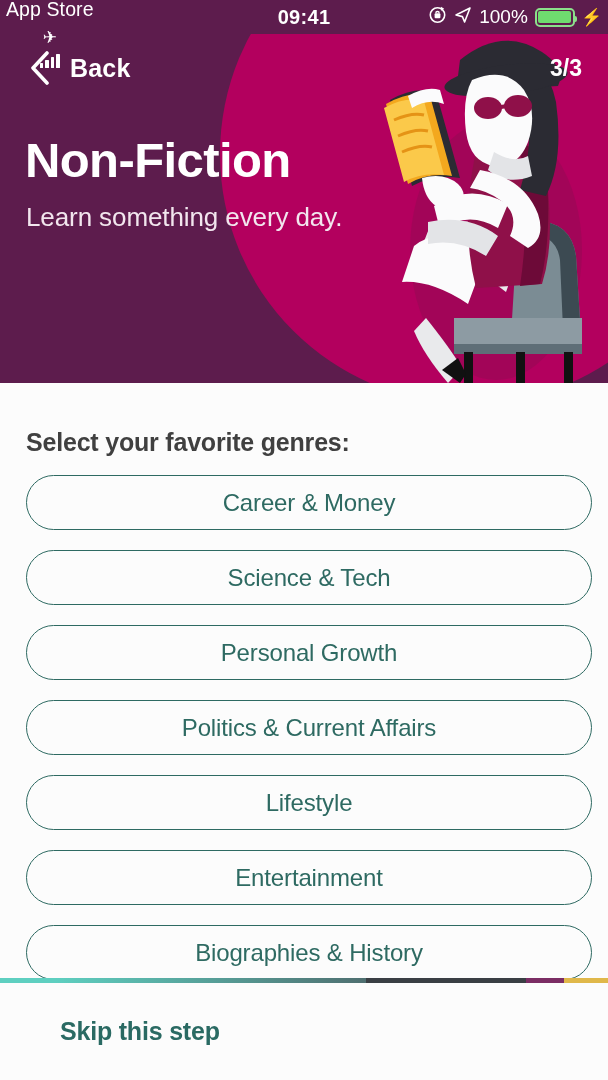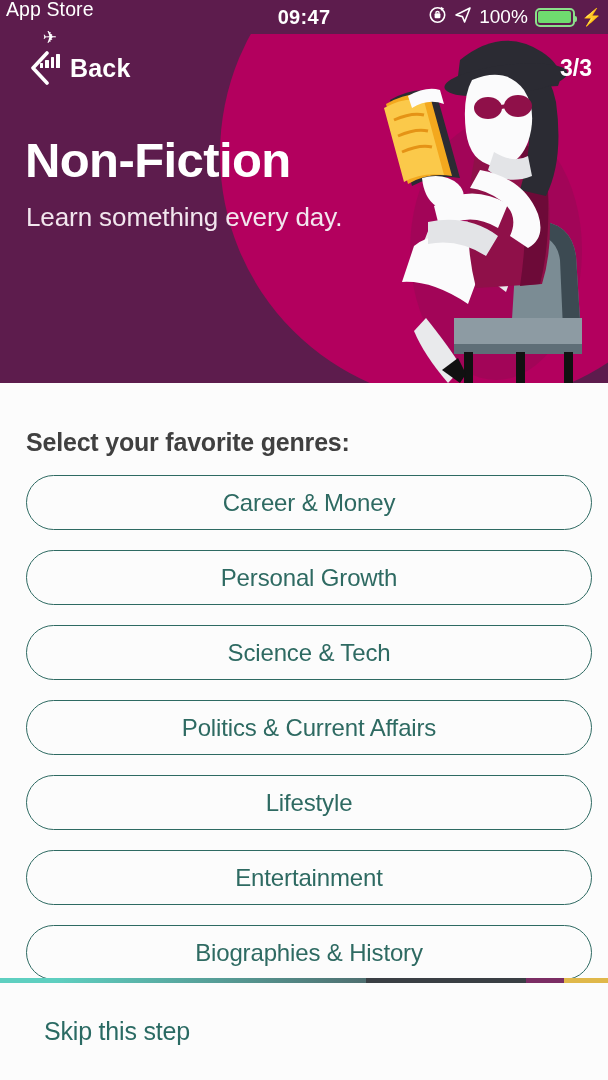--- a/index.html
+++ b/index.html
@@ -69,21 +69,21 @@
     position:absolute; top:42px; left:0; width:608px; height:52px;
     display:flex; align-items:center; z-index:4;
   }
   #back-button{
     display:flex; align-items:center; gap:20px;
     padding-left:30px; color:#ffffff; cursor:pointer;
   }
   #back-button svg{ display:block; }
   #back-label{ font-size:25px; font-weight:bold; letter-spacing:.2px; }
   #step-counter{
-    margin-left:auto; padding-right:16px;
+    margin-left:auto; padding-right:26px;
     color:#ffffff; font-size:23px; font-weight:bold;
   }
   #hero-title{
     position:absolute; top:132px; left:25px; z-index:4;
     color:#ffffff; font-size:49px; font-weight:bold; letter-spacing:-.6px;
   }
   #hero-subtitle{
     position:absolute; top:202px; left:26px; z-index:4;
     color:#f2e6ee; font-size:26px; letter-spacing:-.1px;
   }
@@ -116,22 +116,22 @@
     z-index:3; display:flex;
   }
   .div-seg{ height:100%; }
 
   #footer{
     position:absolute; top:983px; left:0; width:608px; height:97px;
     background:#fcfcfc; z-index:3;
     display:flex; align-items:center;
   }
   #skip-button{
-    padding-left:44px; color:#2a6a63;
-    font-size:25px; font-weight:normal; cursor:pointer; letter-spacing:-.2px;
+    padding-left:60px; color:#2a6a63;
+    font-size:25px; font-weight:bold; cursor:pointer; letter-spacing:-.2px;
   }
   #start-button{
     margin-left:auto; padding-right:35px; color:#2a6a63;
     font-size:25px; font-weight:bold; cursor:pointer; letter-spacing:-.2px;
   }
 </style>
 </head>
 <body>
 
 <div id="hero">
@@ -217,21 +217,21 @@
     <span class="sb-appstore">App Store</span>
     <span class="sb-plane">✈</span>
     <span class="sb-bars">
       <i></i>
         <i></i>
         <i></i>
         <i></i>
     </span>
   </div>
 
-  <div class="sb-time">09:47</div>
+  <div class="sb-time">09:41</div>
 
   <div class="sb-right">
     <span>
       <svg width="19" height="19" viewBox="0 0 19 19">
         <circle cx="9.5" cy="10" r="7.2" stroke="#ffffff" stroke-width="1.6" fill="none"></circle>
         <rect x="6.6" y="8.2" width="5.8" height="5" rx="1" fill="#ffffff"></rect>
         <path d="M7.8 8.2 a1.7 1.7 0 0 1 3.4 0" stroke="#ffffff" stroke-width="1.3" fill="none"></path>
         <path d="M13 1.8 l3.2 2 -3.2 2" fill="#ffffff"></path>
       </svg>
     </span>
@@ -245,22 +245,22 @@
         <span></span>
       </span>
     <span class="sb-bolt">⚡</span>
   </div>
 </div>
 
 <div id="content">
   <div id="genres-heading">Select your favorite genres:</div>
   <div id="genre-chips">
       <div class="chip">Career &amp; Money</div>
+      <div class="chip">Science &amp; Tech</div>
       <div class="chip">Personal Growth</div>
-      <div class="chip">Science &amp; Tech</div>
       <div class="chip">Politics &amp; Current Affairs</div>
       <div class="chip">Lifestyle</div>
       <div class="chip">Entertainment</div>
       <div class="chip">Biographies &amp; History</div>
     </div>
 </div>
 
 <div id="divider">
     <div class="div-seg" style="width: 56px; background: rgb(94, 207, 192);"></div>
     <div class="div-seg" style="width: 310px; background: linear-gradient(90deg, rgb(94, 207, 192), rgb(79, 111, 112));"></div>

